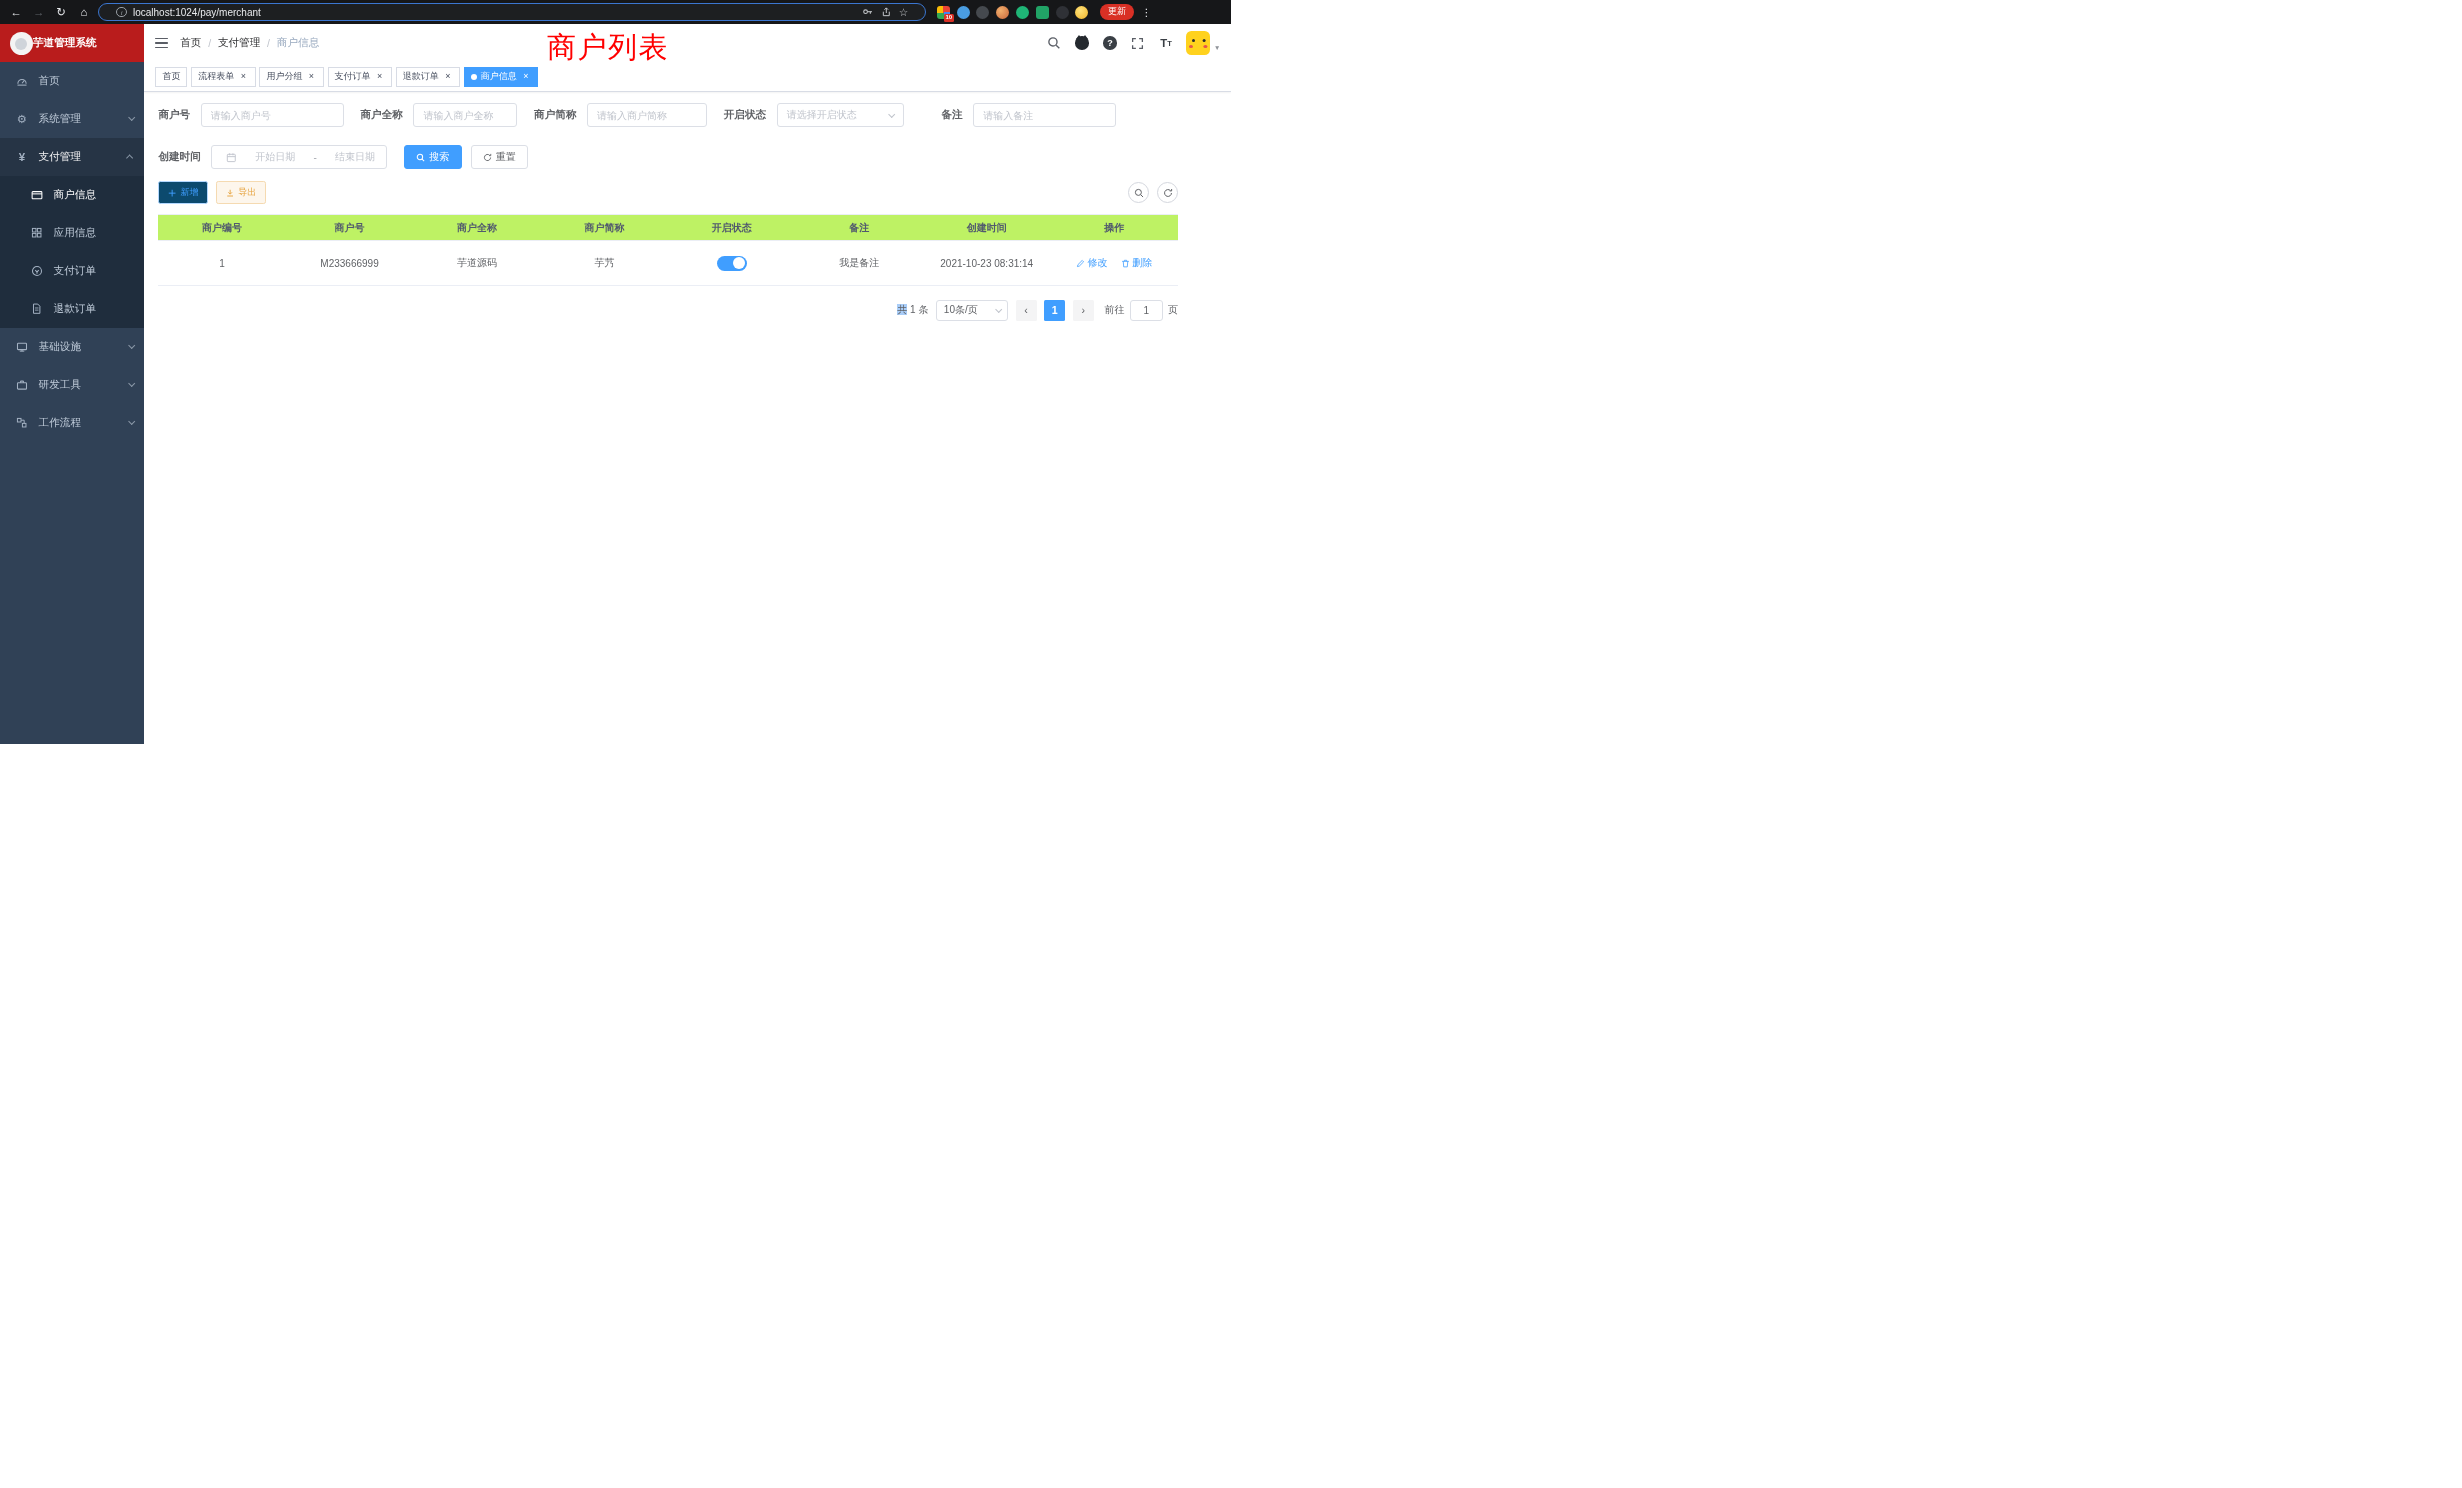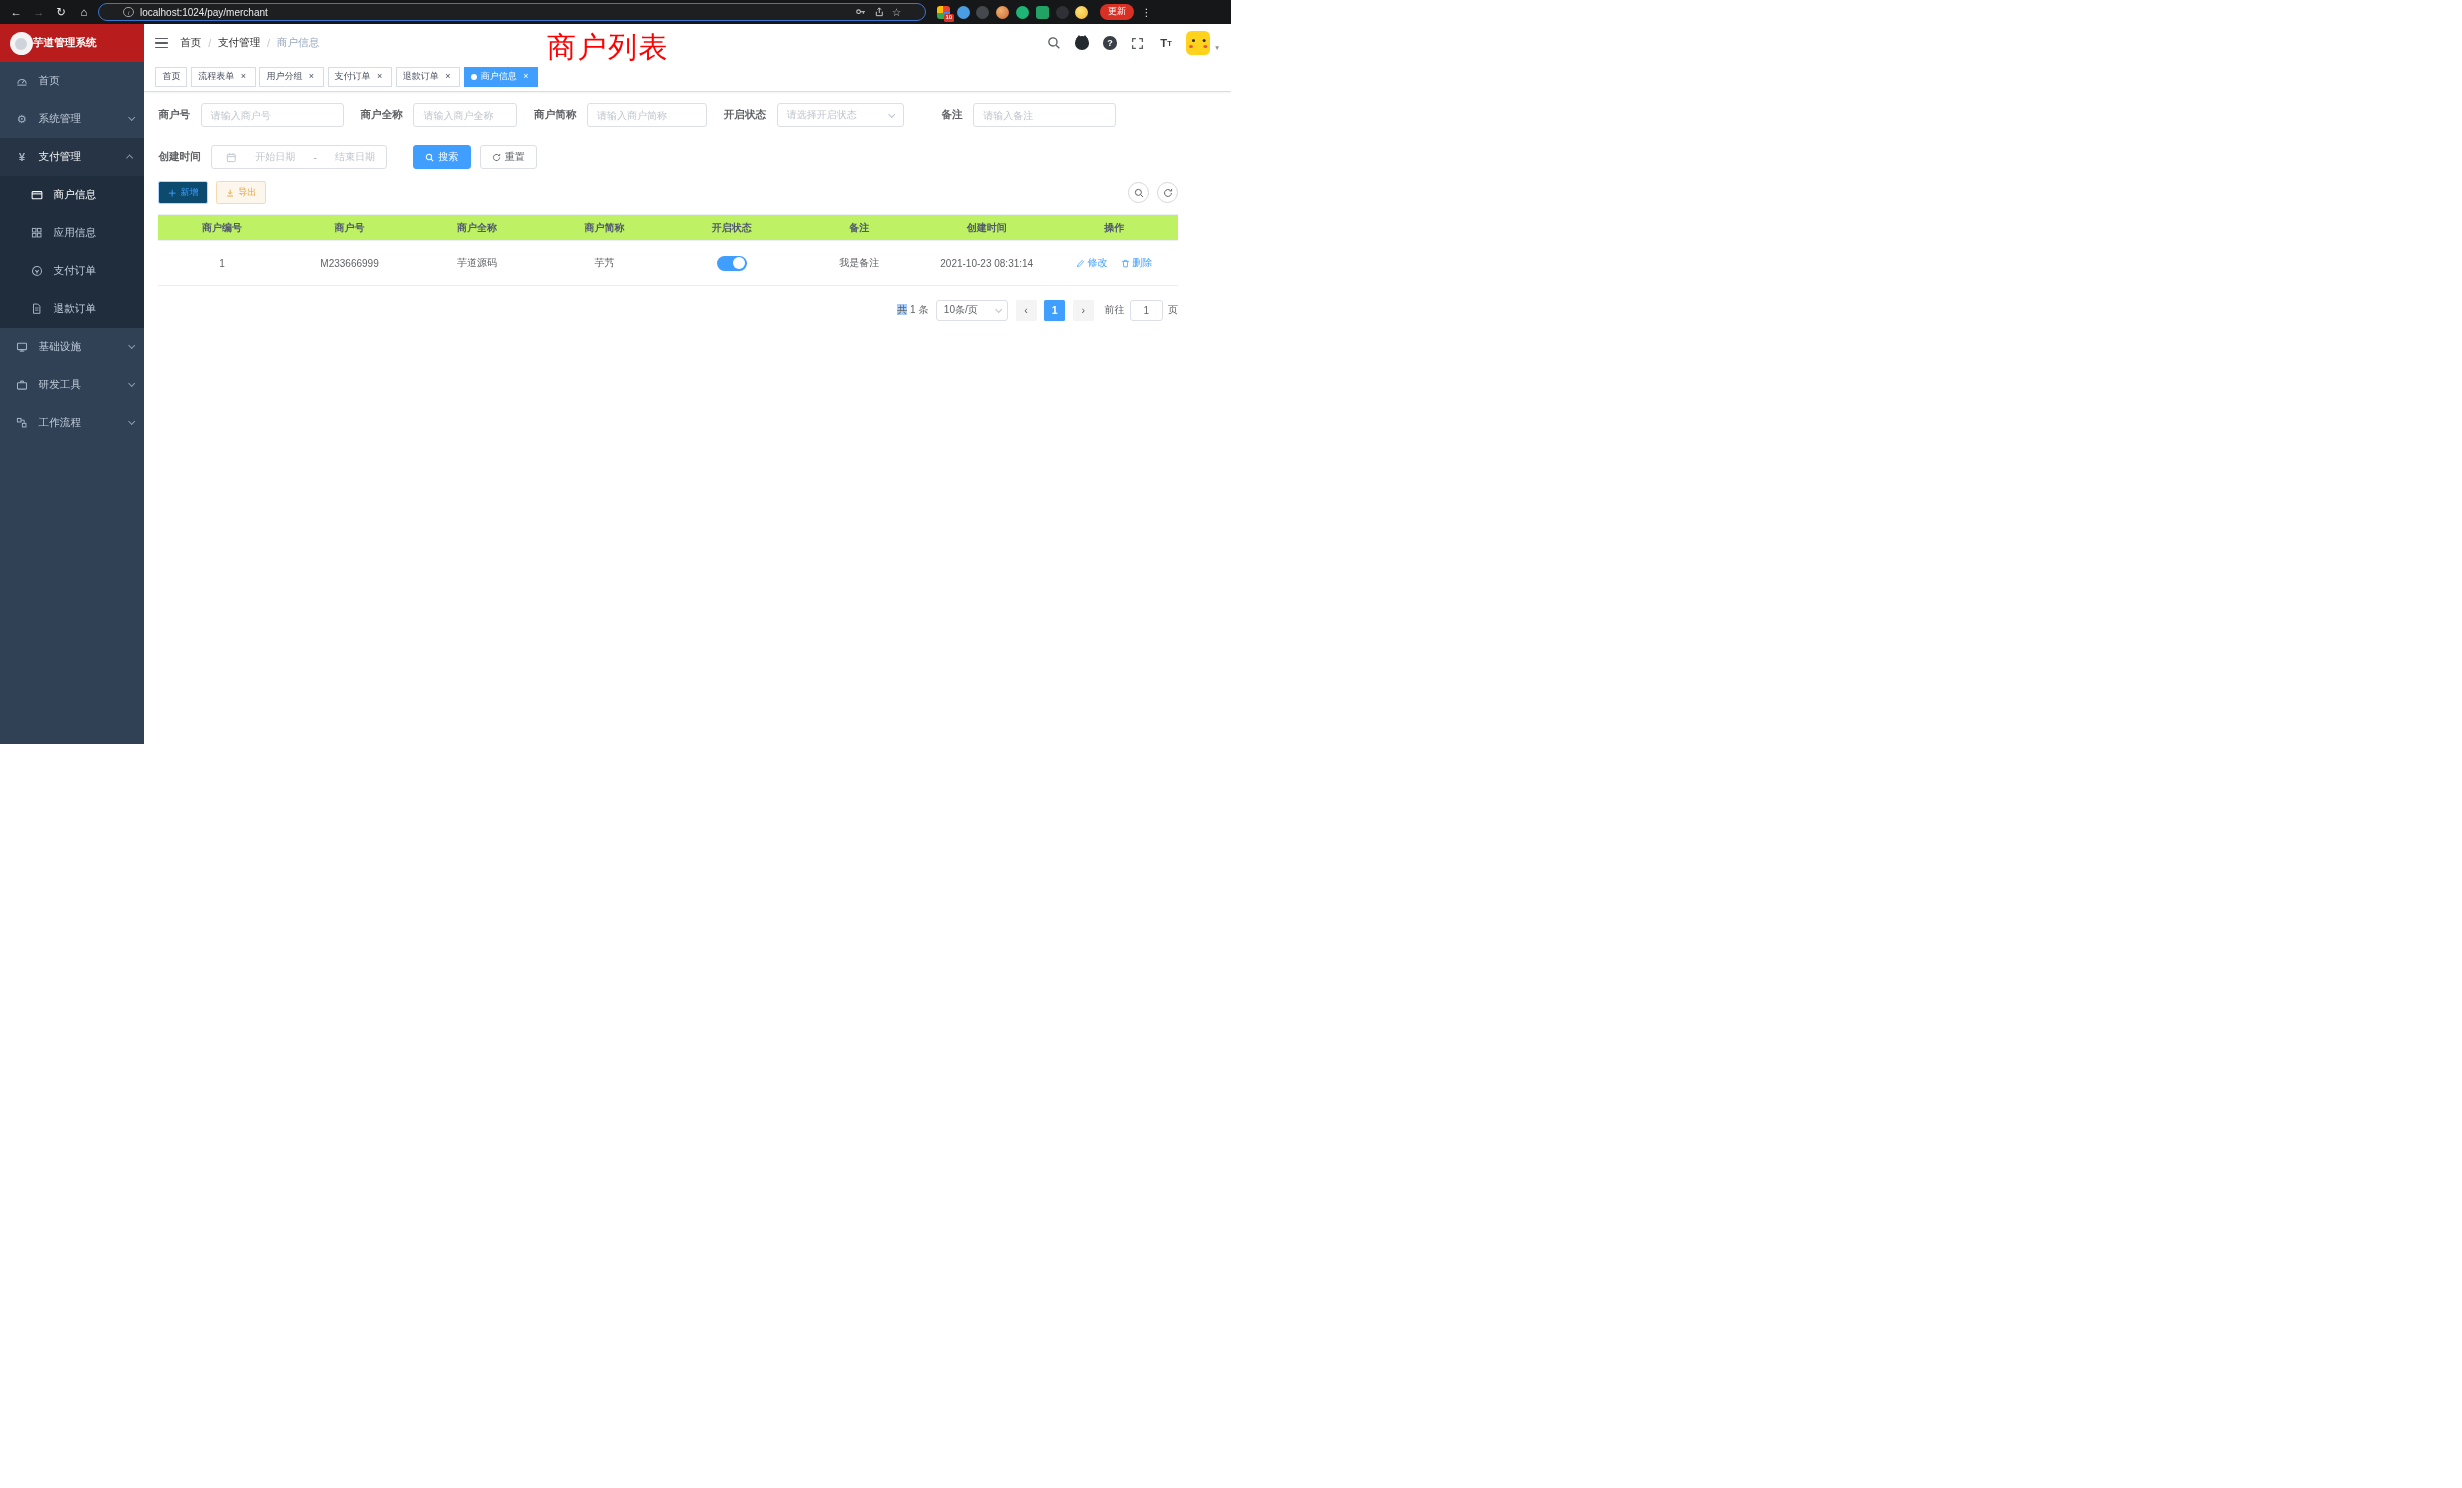--- a/index.html
+++ b/index.html
@@ -4,21 +4,21 @@
 <style>
   * { margin:0; padding:0; box-sizing:border-box; }
   html,body { width:1231px; height:744px; }
   body { font-family:"Liberation Sans","DejaVu Sans",sans-serif; background:#fff; overflow:hidden; }
   .screen { position:relative; width:1231px; height:744px; background:#fff; }
 
   
   .browser-bar { position:absolute; top:0; left:0; right:0; height:24px; background:#161719; display:flex; align-items:center; padding:0 7.6px; gap:6px; color:#e8eaed; z-index:30; }
   .nav-btn { width:16.7px; height:16.7px; display:flex; align-items:center; justify-content:center; font-size:11.4px; color:#e8eaed; border-radius:50%; cursor:pointer; }
   .nav-btn.dim { color:#5f6368; }
-  .address-bar { width:828px; height:18px; background:#1d1f21; border:1.5px solid #3b76d0; border-radius:10px; display:flex; align-items:center; padding:0 24px; gap:6px; }
+  .address-bar { width:828px; height:18px; background:#1d1f21; border:1.5px solid #3b76d0; border-radius:10px; display:flex; align-items:center; padding:0 17px; gap:6px; }
   .info-i { width:10.6px; height:10.6px; border:0.8px solid #9aa0a6; border-radius:50%; color:#9aa0a6; font-size:6.8px; display:flex; align-items:center; justify-content:center; font-style:italic; font-family:"Liberation Serif",serif; flex:0 0 auto; }
   .url-text { font-size:10px; color:#e8eaed; white-space:nowrap; }
   .addr-right { margin-left:auto; display:flex; align-items:center; gap:7.6px; color:#c4c7cb; }
   .addr-right svg { display:block; }
   .star { font-size:10.6px; color:#c4c7cb; line-height:1; }
   .ext-cluster { display:flex; align-items:center; gap:6.8px; margin-left:4.5px; }
   .ext { width:13px; height:13px; border-radius:50%; position:relative; flex:0 0 auto; }
   .ext.sq { border-radius:3px; }
   .ext-badge { position:absolute; right:-3.8px; bottom:-3px; background:#d93025; color:#fff; font-size:6px; line-height:7.6px; padding:0 1.5px; border-radius:1.5px; font-weight:700; }
   .update-pill { margin-left:6px; background:#d93025; color:#fff; font-size:9px; line-height:13.6px; padding:0.8px 7.6px; border-radius:8.3px; cursor:pointer; white-space:nowrap; }
@@ -82,21 +82,21 @@
   .el-input input { border:none; outline:none; width:100%; font-size:10px; color:#606266; font-family:inherit; background:transparent; }
   .el-input input::placeholder { color:#c0c4cc; }
   .el-select { justify-content:space-between; cursor:pointer; }
   .ph { color:#c0c4cc; }
   .sel-caret { width:5.3px; height:5.3px; border-right:1.1px solid #c0c4cc; border-bottom:1.1px solid #c0c4cc; transform:rotate(45deg) translateY(-1.5px); margin-left:6px; }
   .date-range { width:176px; gap:16px;padding-left:14px; }
   .date-range .dr-part { flex:1; text-align:center; color:#c0c4cc; }
   .date-range .dr-sep { color:#a8abb2; }
   .cal-ic { color:#c0c4cc; display:flex; }
   .btn { display:inline-flex; align-items:center; justify-content:center; gap:3.8px; border-radius:3px; font-size:10px; cursor:pointer; white-space:nowrap; }
-  .btn-search { height:24px; padding:0 11.4px; background:#409EFF; border:0.8px solid #409EFF; color:#fff; margin-left:9px; }
+  .btn-search { height:24px; padding:0 11.4px; background:#409EFF; border:0.8px solid #409EFF; color:#fff; margin-left:0; }
   .btn-reset { height:24px; padding:0 11.4px; background:#fff; border:0.8px solid #dcdfe6; color:#606266; margin-left:9px; }
   .toolbar-row { display:flex; align-items:center; margin-bottom:10px; }
   .btn-add { height:23px; padding:0 9px; font-size:9px; background:#0c4a6e; border:0.8px solid #b3d8ff; color:#409EFF; border-radius:2.3px; }
   .btn-export { height:23px; padding:0 9px; font-size:9px; background:#fdf6ec; border:0.8px solid #f5dab1; color:#e6a23c; border-radius:2.3px; margin-left:7.6px; }
   .tb-utils { margin-left:auto; display:flex; align-items:center; gap:7.6px; }
   .circle-btn { width:21px; height:21px; border-radius:50%; border:0.8px solid #d4d7de; background:#fff; color:#606266; display:flex; align-items:center; justify-content:center; cursor:pointer; }
 
   
   table.data { width:100%; border-collapse:collapse; table-layout:fixed; }
   table.data th { height:26px; background:#bef264; color:#515a6e; font-size:10px; font-weight:700; text-align:center; border-top:0.8px solid #ebeef5; border-bottom:0.8px solid #ebeef5; }

